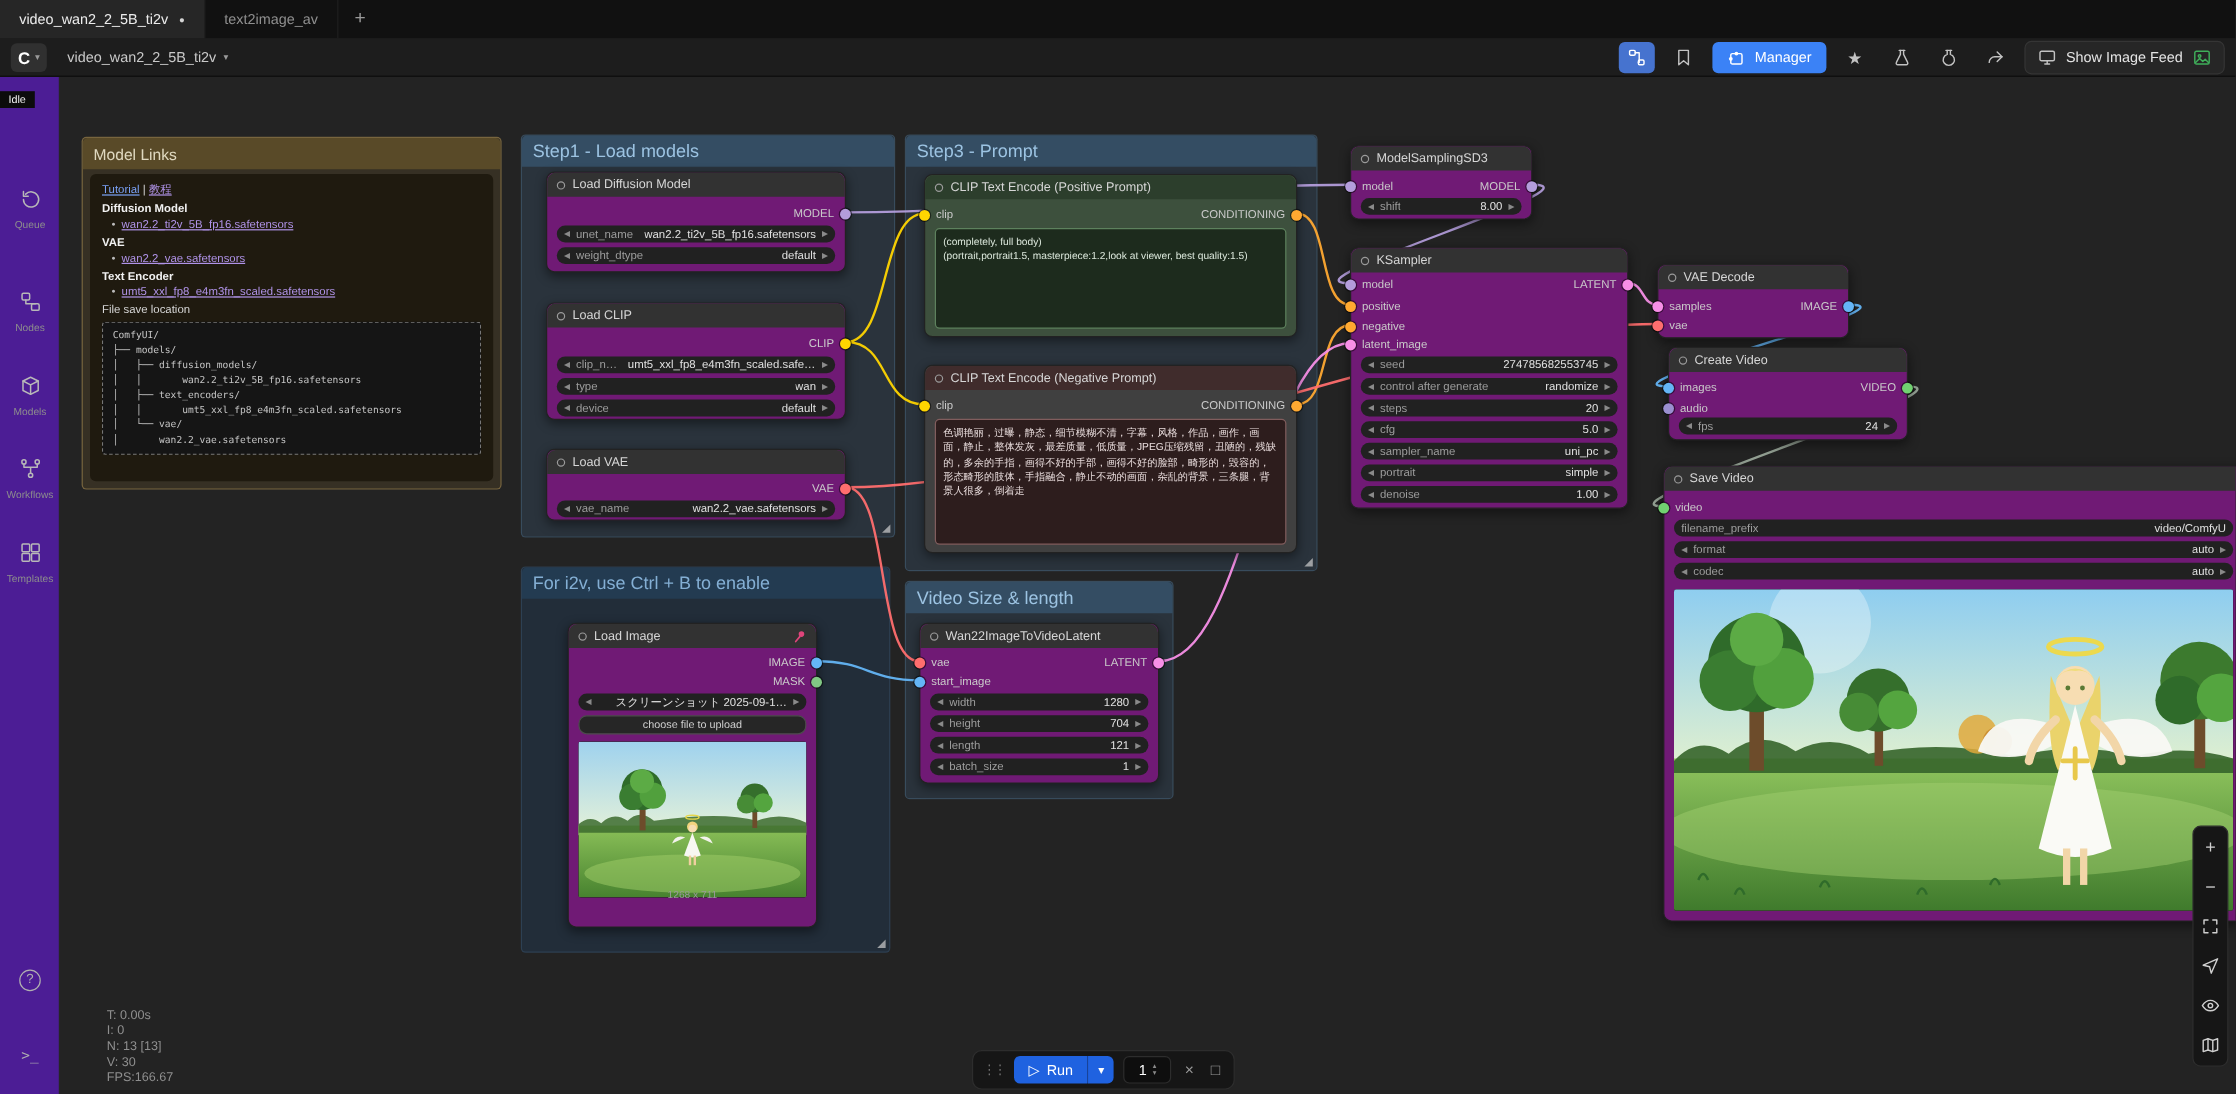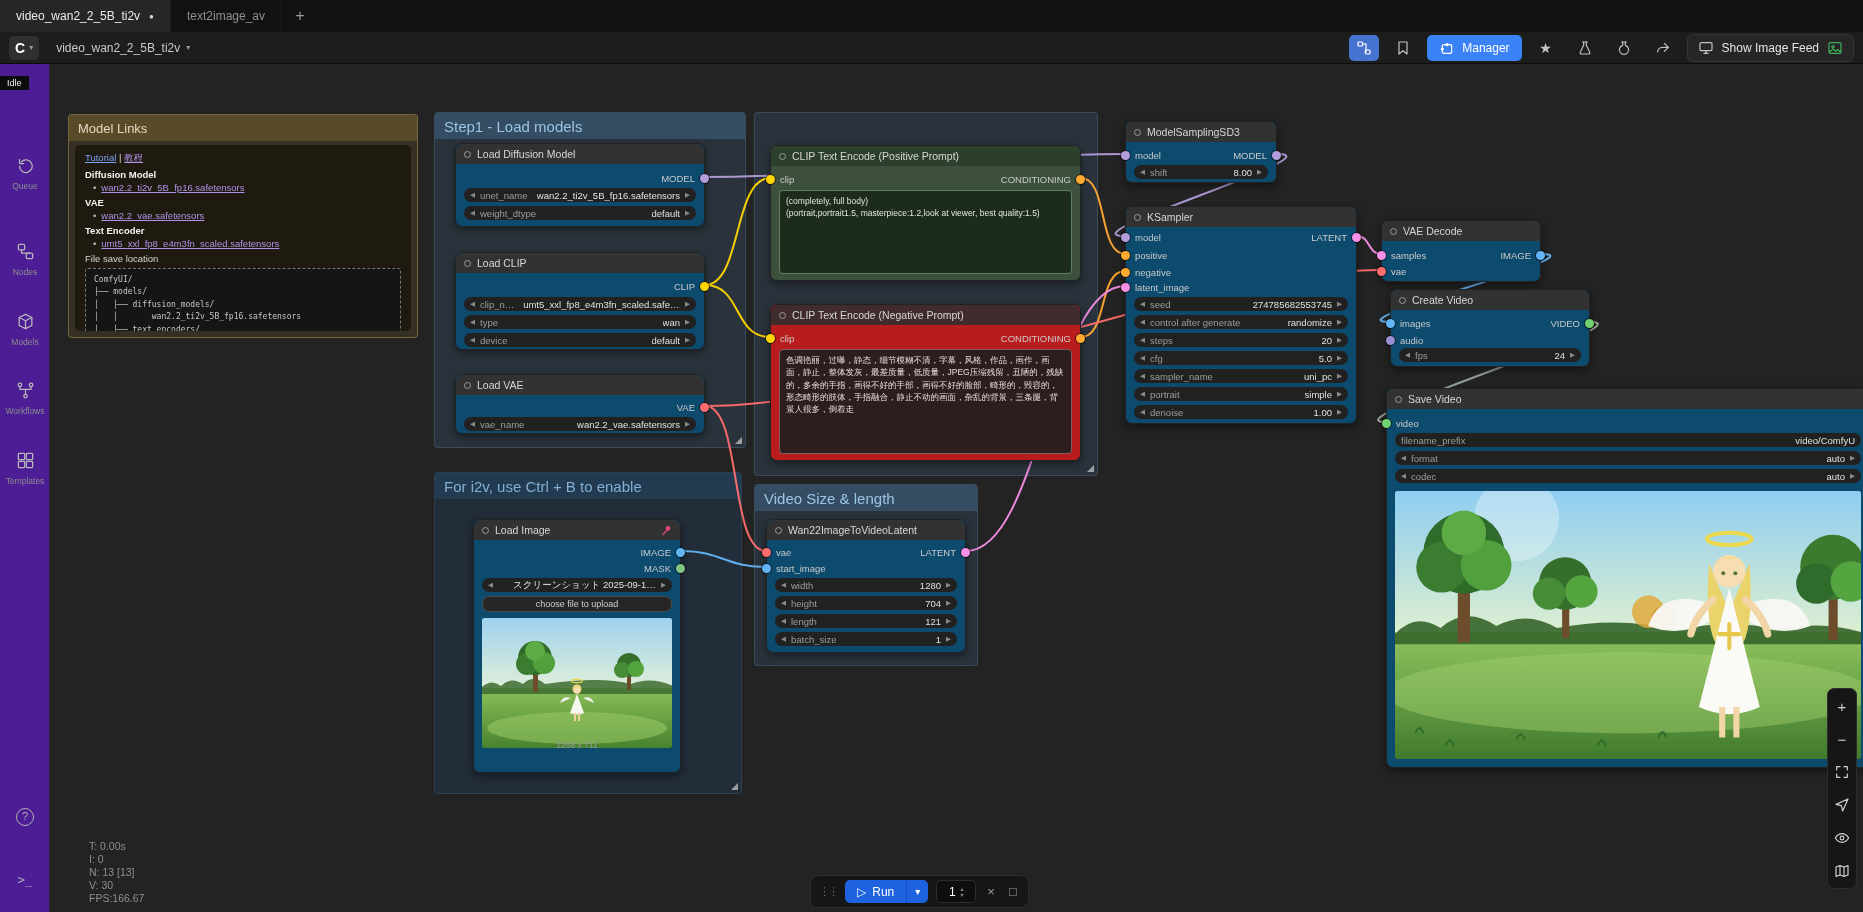--- a/index.html
+++ b/index.html
@@ -69,25 +69,25 @@
   .note-body{position:absolute;left:6px;top:30px;right:6px;bottom:6px;background:#1f1a0f;border-radius:5px;padding:7px 10px;font-size:9.5px;color:#d6d6d6;overflow:hidden}
   .note-body a{text-decoration:underline;cursor:pointer}
   a.lnk-blue{color:#7aa2f7}
   a.lnk-purple{color:#b093e8}
   .note-h{font-weight:bold;color:#f2f2f2;margin-top:4px;font-size:9.5px}
   .note-li{display:flex;gap:5px;margin:2px 0 2px 8px;align-items:baseline}
   .bullet{color:#bbb}
   .note-p{margin-top:4px}
   .tree{margin-top:4px;border:1px dashed #777;background:#151515;border-radius:3px;padding:5px 8px;font-family:"DejaVu Sans Mono",monospace;font-size:8px;line-height:1.55;color:#c6c6c6;white-space:pre}
 
-  .node{position:absolute;background:#0c4a6e;border:1px solid #222;border-radius:7px;box-shadow:0 3px 9px rgba(0,0,0,.45);z-index:3}
+  .node{position:absolute;background:#701a75;border:1px solid #222;border-radius:7px;box-shadow:0 3px 9px rgba(0,0,0,.45);z-index:3}
   .nhead{height:20px;display:flex;align-items:center;gap:6px;padding:0 8px;color:#d6d6d6;font-size:10.5px;background:#323232;border-radius:7px 7px 0 0;white-space:nowrap;overflow:hidden}
   .ndot{width:7px;height:7px;border:1.5px solid #9a9a9a;border-radius:50%;flex:none}
   .node.green{background:#3d503d}.node.green .nhead{background:#2c3e2c}
-  .node.red{background:#b91c1c}.node.red .nhead{background:#402c2c}
+  .node.red{background:#404040}.node.red .nhead{background:#402c2c}
   .slot{position:absolute;height:14px;display:flex;align-items:center;gap:5px;font-size:9.5px;color:#cacaca;white-space:nowrap}
   .slot.in{left:-5px}
   .slot.out{right:-5px;flex-direction:row-reverse}
   .dot{width:9px;height:9px;border-radius:50%;box-shadow:0 0 0 1px rgba(0,0,0,.5);flex:none}
   .widget{position:absolute;left:8px;right:8px;height:14px;background:#212121;border-radius:7px;display:flex;align-items:center;font-size:9.5px;padding:0 6px;gap:5px}
   .warr{color:#8a8a8a;font-size:6.5px;flex:none}
   .wlabel{color:#9d9d9d;white-space:nowrap;overflow:hidden;text-overflow:ellipsis;max-width:58%}
   .wvalue{margin-left:auto;color:#e0e0e0;white-space:nowrap;overflow:hidden;text-overflow:ellipsis}
   .wvalue.solo{margin-left:15px;margin-right:auto}
   .prompt-box{position:absolute;left:8px;right:8px;border-radius:4px;padding:4px 6px;font-size:8.5px;line-height:1.45;white-space:pre-wrap;overflow:hidden}
@@ -97,21 +97,21 @@
   .img-preview{position:absolute;left:8px;right:8px;overflow:hidden;border-radius:2px;background:#111}
   .img-preview svg{display:block;width:100%;height:100%}
   .imgcap{position:absolute;left:0;right:0;text-align:center;font-size:8.5px;color:#9a9a9a}
   .pin{width:11px;height:11px;margin-left:auto;flex:none}
 </style>
 </head>
 <body>
 
 <div class="canvas-bg"></div>
 
-<div class="group olive" style="left:68px;top:114px;width:350px;height:224px">
+<div class="group olive" style="left:68px;top:114px;width:350px;height:294px">
   <div class="ghead">Model Links</div>
   <div class="note-body">
     <div>
       <a class="lnk-blue">Tutorial</a>
       <span>|</span>
       <a class="lnk-purple">教程</a>
     </div>
     <div class="note-h">Diffusion Model</div>
     <div class="note-li">
         <span class="bullet">•</span>
@@ -138,20 +138,21 @@
 │       wan2.2_vae.safetensors</pre>
   </div>
 </div>
 
 <div class="group blue" style="left:434px;top:112px;width:312px;height:336px">
   <div class="ghead">Step1 - Load models</div>
   <div class="rhandle"></div>
 </div>
 
 <div class="group blue" style="left:754px;top:112px;width:344px;height:364px">
+  <div class="ghead">Step3 - Prompt</div>
   <div class="rhandle"></div>
 </div>
 
 <div class="group navy" style="left:434px;top:472px;width:308px;height:322px">
   <div class="ghead">For i2v, use Ctrl + B to enable</div>
   <div class="rhandle"></div>
 </div>
 
 <div class="group blue" style="left:754px;top:484px;width:224px;height:182px">
   <div class="ghead">Video Size &amp; length</div>

